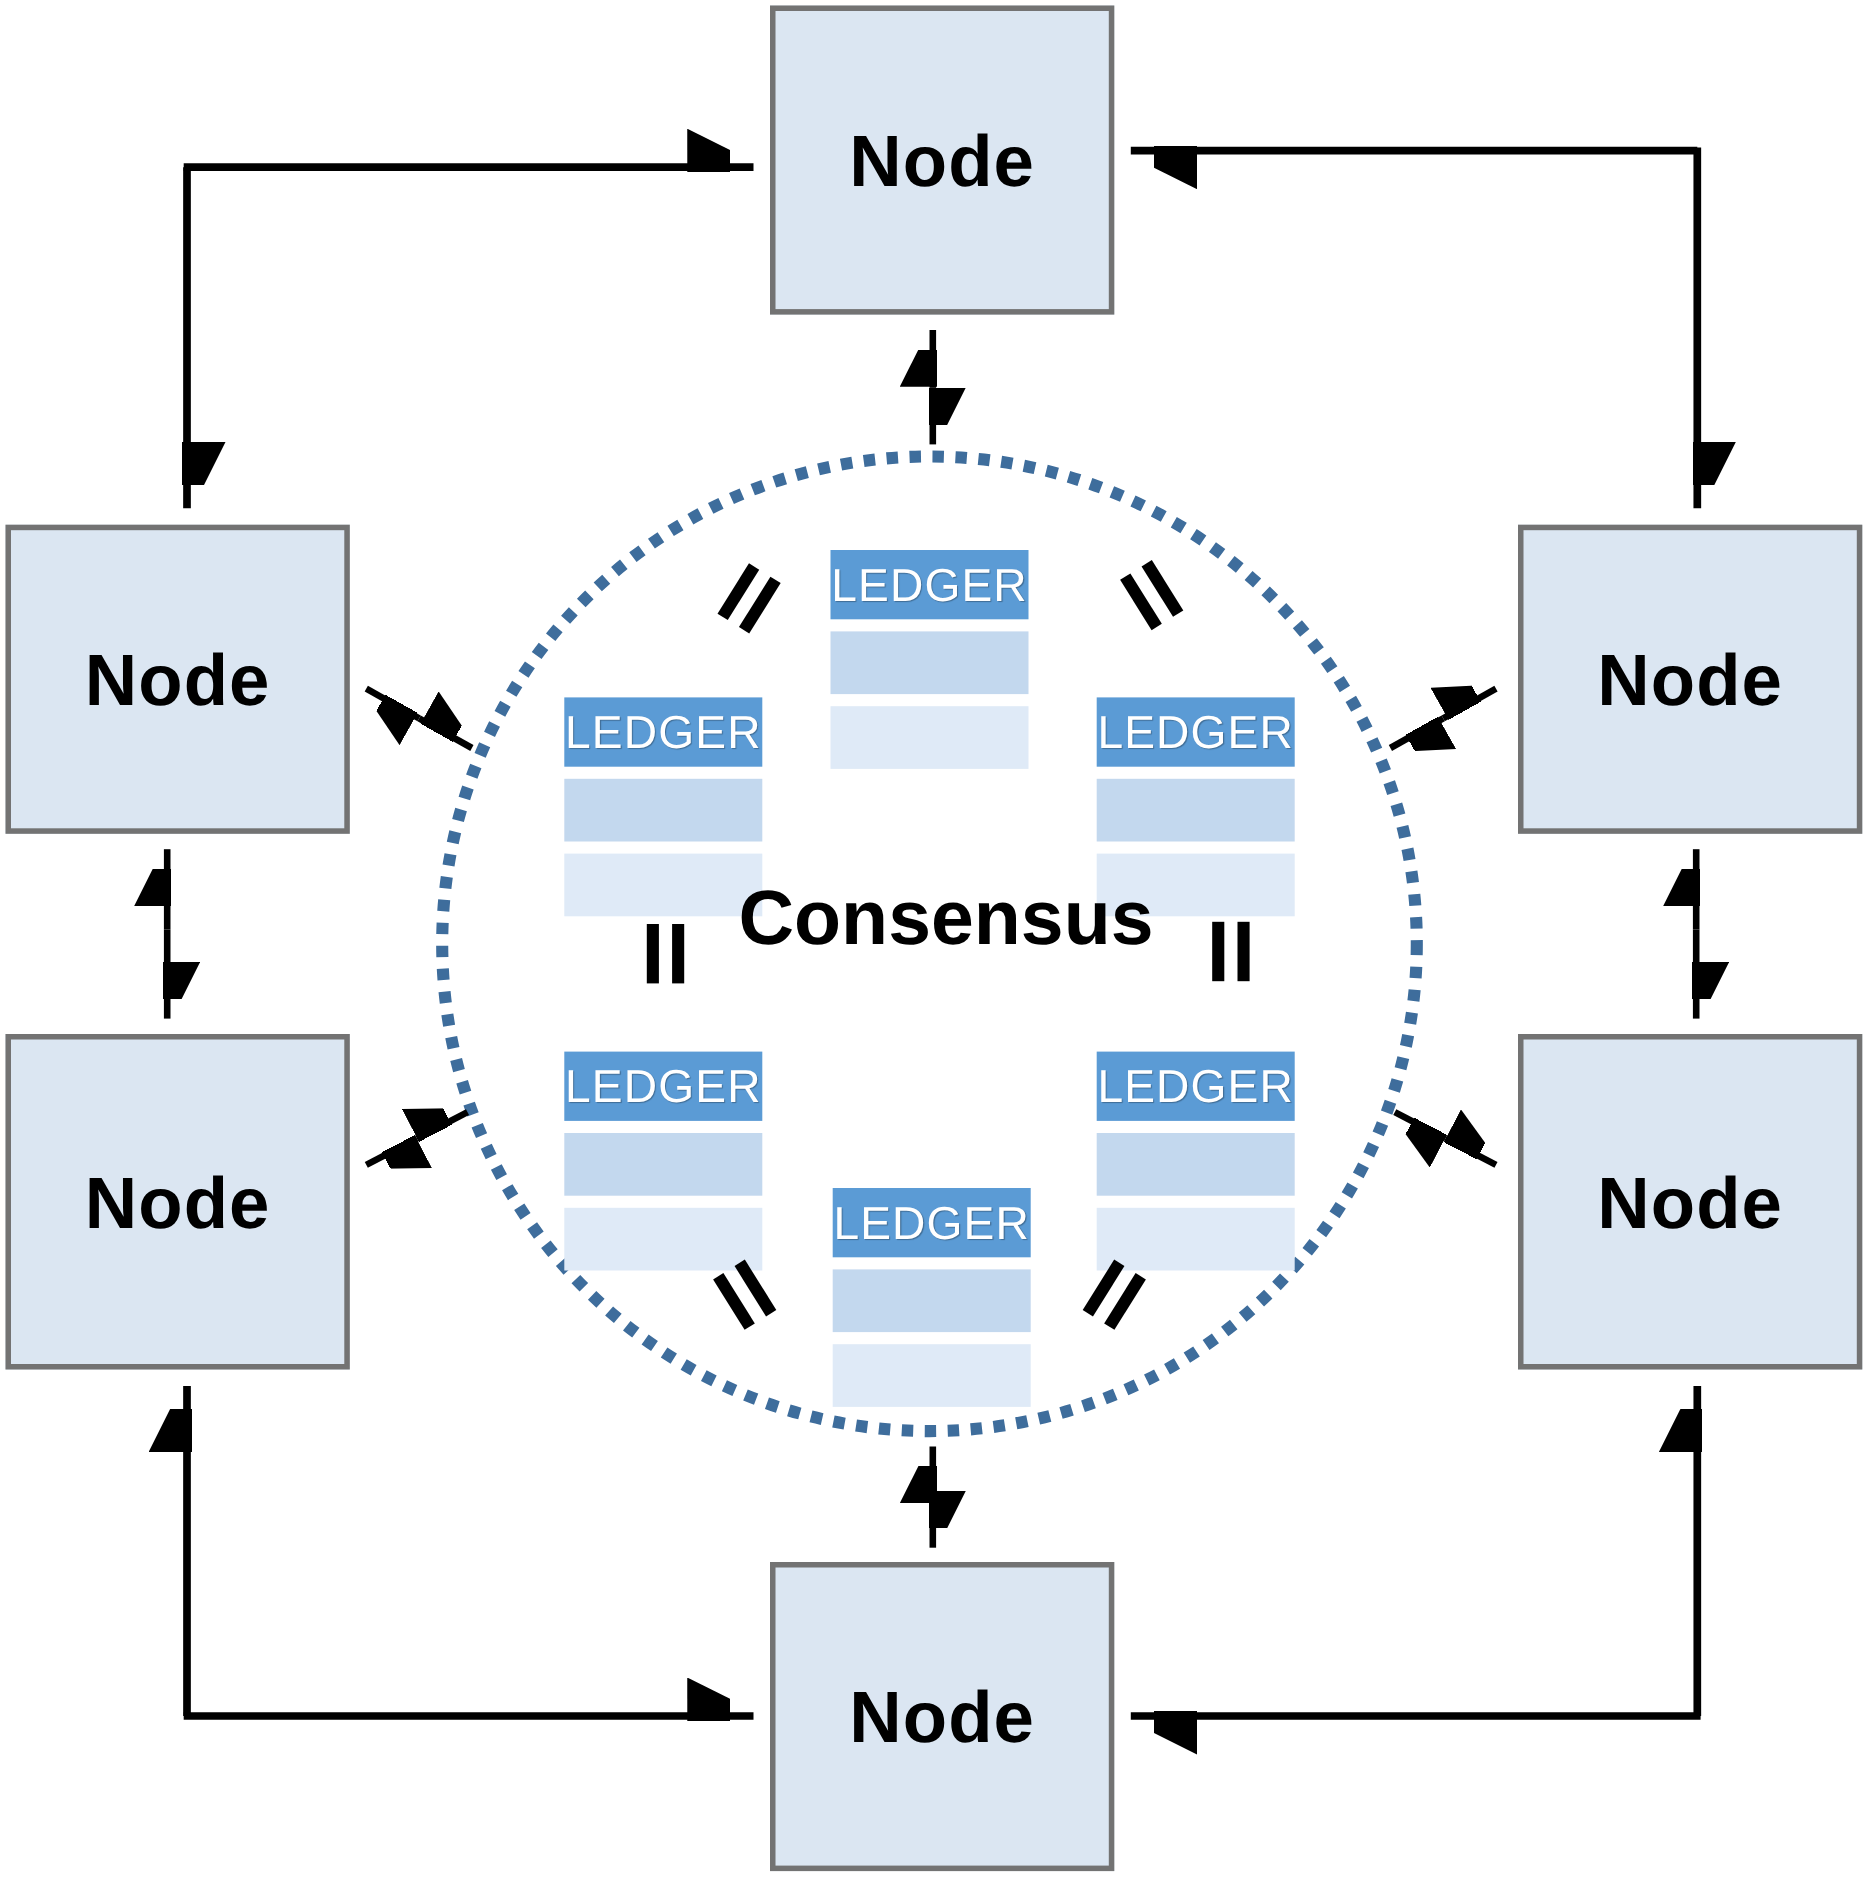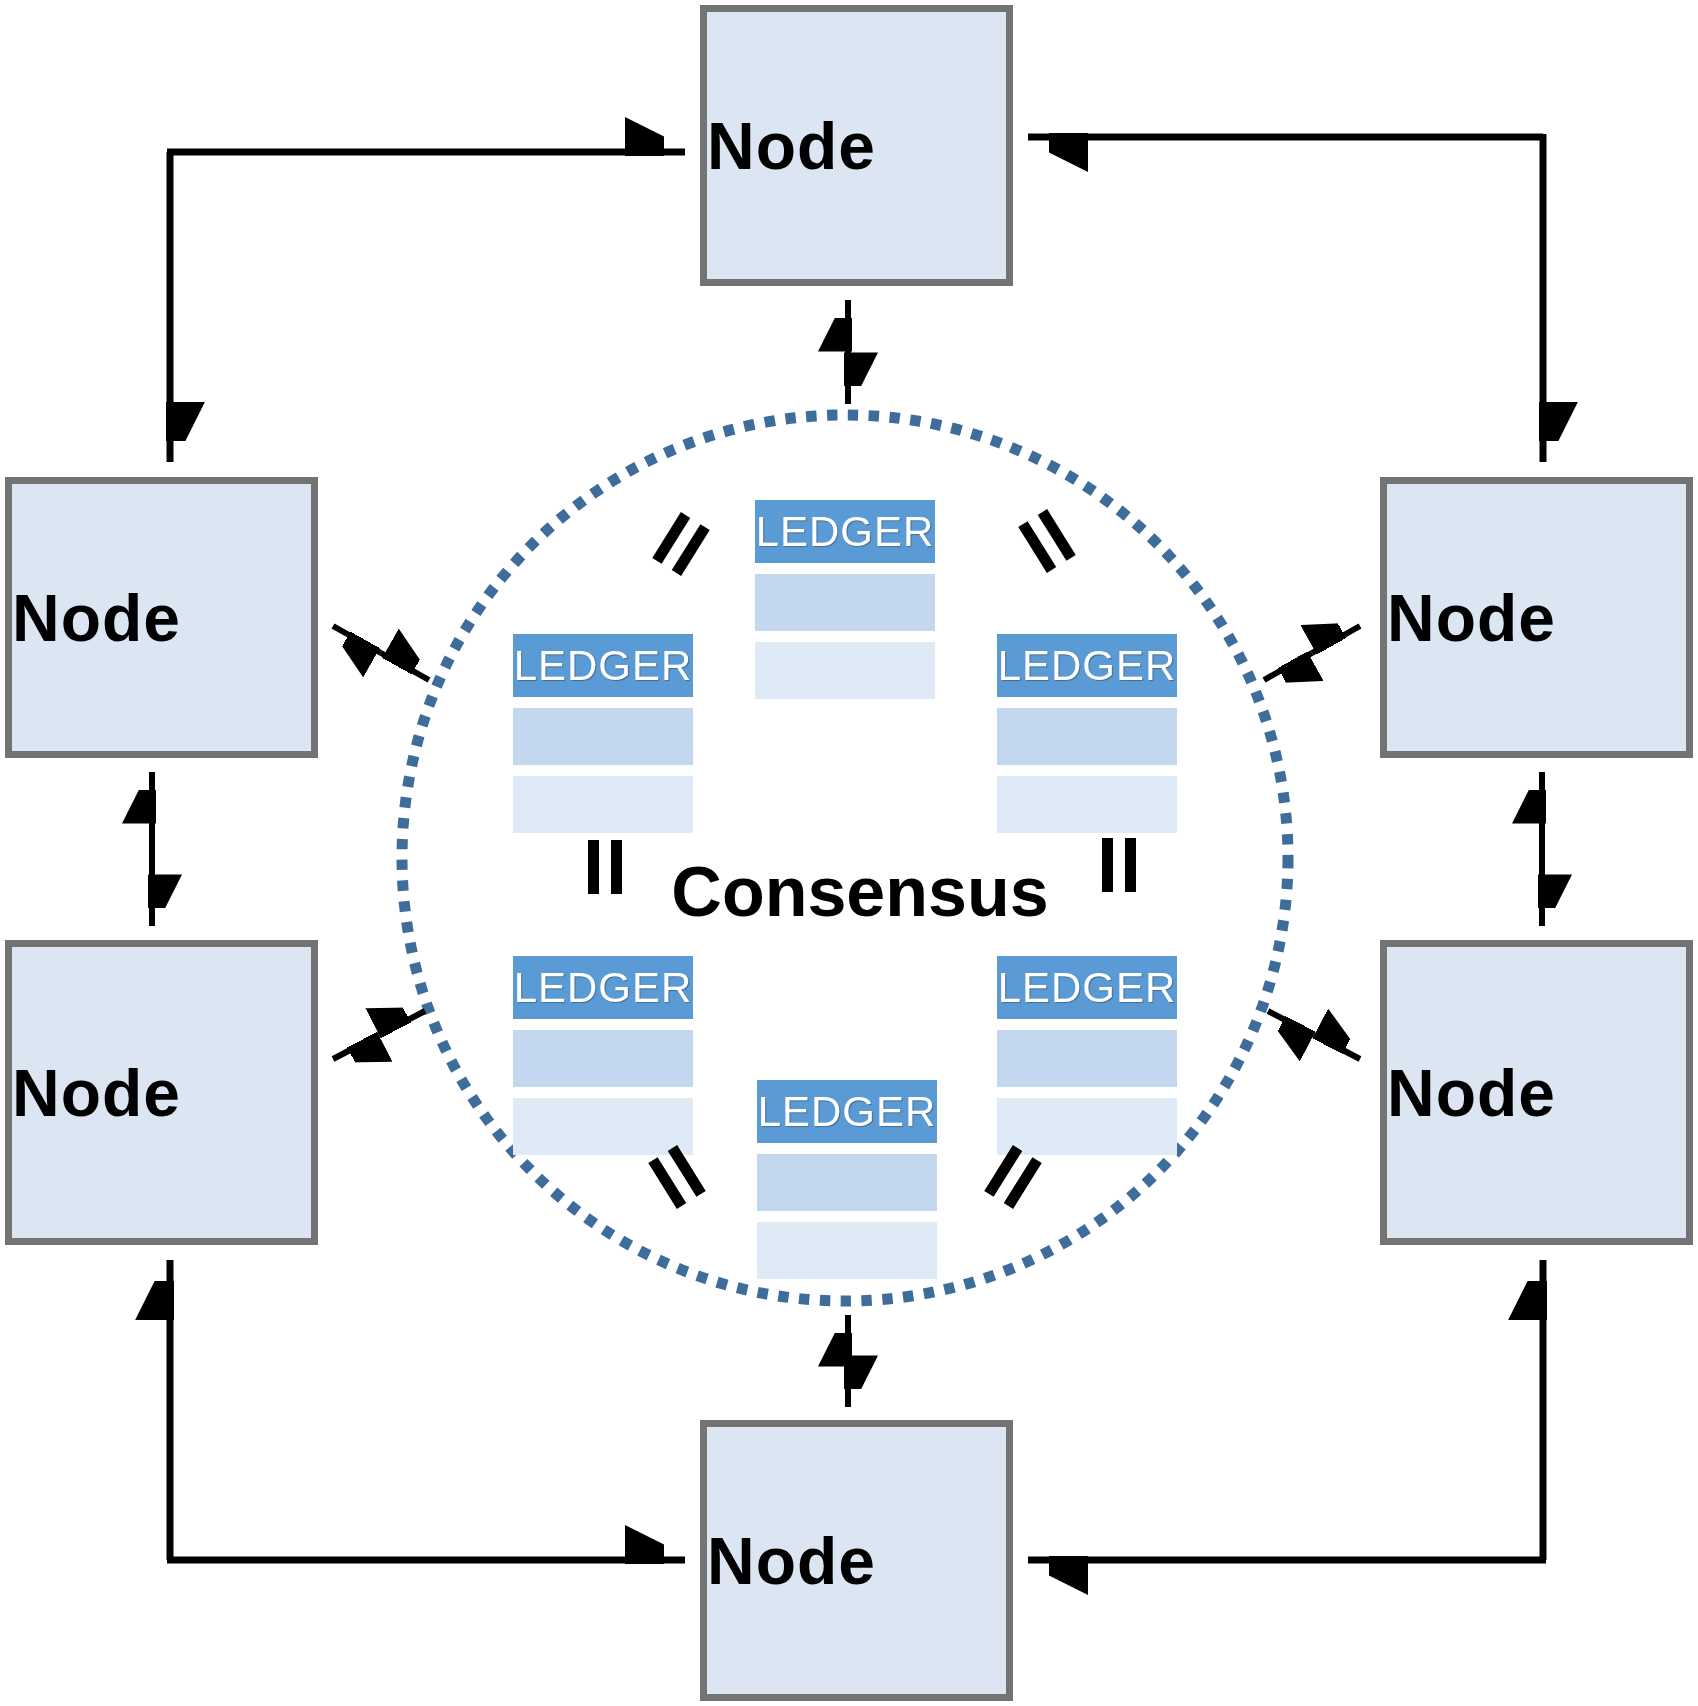--- a/index.html
+++ b/index.html
@@ -2,22 +2,22 @@
 <html><head>
 <meta charset="utf-8">
 <style>
   html,body{margin:0;padding:0;background:#ffffff;}
   #canvas{
     position:relative;width:1698px;height:1706px;background:#ffffff;overflow:hidden;
     font-family:"Liberation Sans", sans-serif;
   }
   #connector-layer{position:absolute;left:0;top:0;width:1698px;height:1706px;z-index:1;}
   .node{
-    position:absolute;display:flex;align-items:center;
-    background:#dbe6f2;border:7px solid #737373;box-sizing:border-box;z-index:2;
+    position:absolute;display:flex;align-items:center;justify-content:center;
+    background:#dbe6f2;border:5px solid #737373;box-sizing:border-box;z-index:2;
   }
   .node-label{
     font-weight:bold;font-size:66px;color:#000;letter-spacing:1px;
   }
   .node-top{left:700px;top:5px;width:313px;height:281px;}
   .node-left-upper{left:5px;top:477px;width:313px;height:281px;}
   .node-right-upper{left:1380px;top:477px;width:313px;height:281px;}
   .node-left-lower{left:5px;top:940px;width:313px;height:305px;}
   .node-right-lower{left:1380px;top:940px;width:313px;height:305px;}
   .node-bottom{left:700px;top:1420px;width:313px;height:281px;}
@@ -30,21 +30,21 @@
   .ledger-row1{height:57px;background:#c3d8ee;margin-top:11px;}
   .ledger-row2{height:57px;background:#dfeaf7;margin-top:11px;}
   .ledger-top{left:755px;top:470px;}
   .ledger-upper-left{left:513px;top:604px;}
   .ledger-upper-right{left:997px;top:604px;}
   .ledger-lower-left{left:513px;top:926px;}
   .ledger-lower-right{left:997px;top:926px;}
   .ledger-bottom{left:757px;top:1050px;}
 
   .consensus{
-    position:absolute;left:600px;top:850px;width:520px;height:84px;z-index:3;
+    position:absolute;left:600px;top:792px;width:520px;height:84px;z-index:3;
     display:flex;align-items:center;justify-content:center;
     font-size:70px;font-weight:bold;color:#000;
   }
 
   .equals{position:absolute;width:54px;height:34px;z-index:3;}
   .equals .bar{width:54px;height:11px;background:#000;}
   .equals .bar + .bar{margin-top:12px;}
   .eq-upper-left {left:654px;top:527px;transform:rotate(-58deg);}
   .eq-upper-right{left:1020px;top:524px;transform:rotate(58deg);}
   .eq-mid-left   {left:578px;top:850px;transform:rotate(90deg);}

